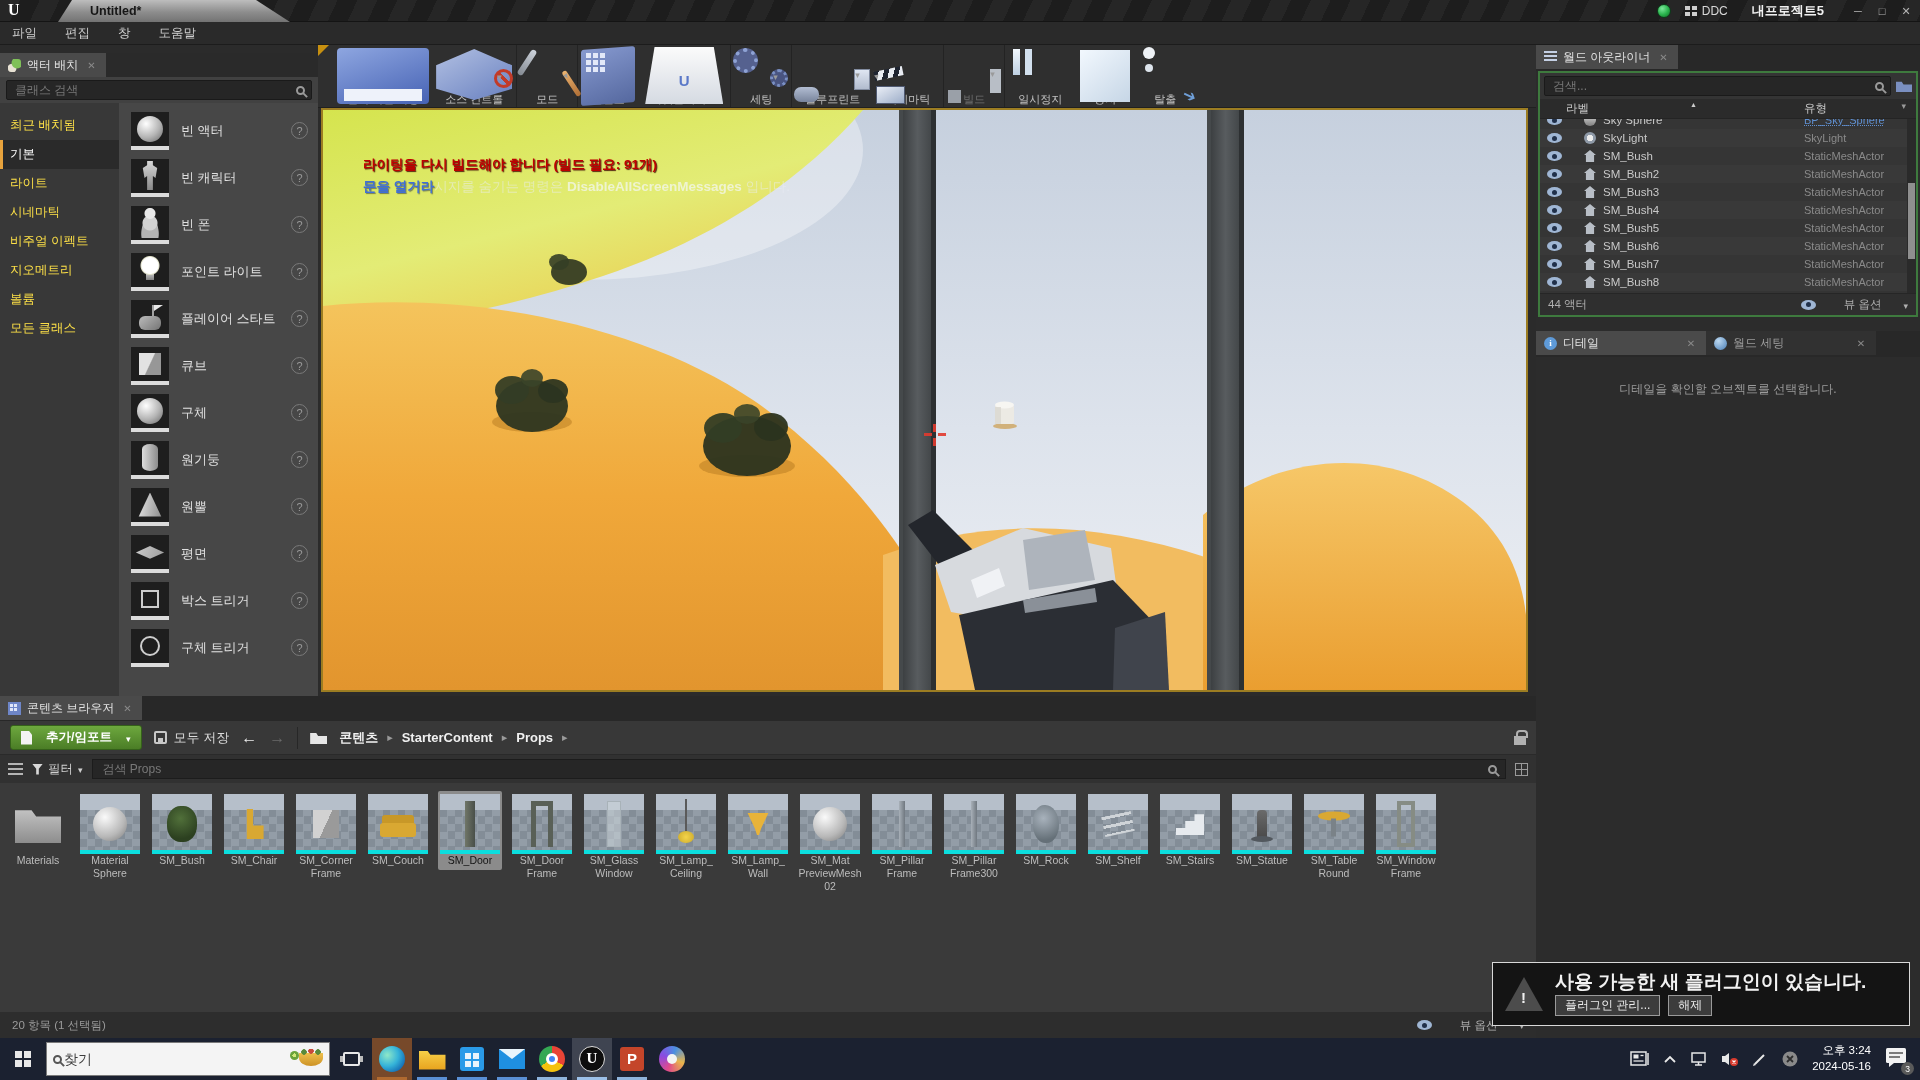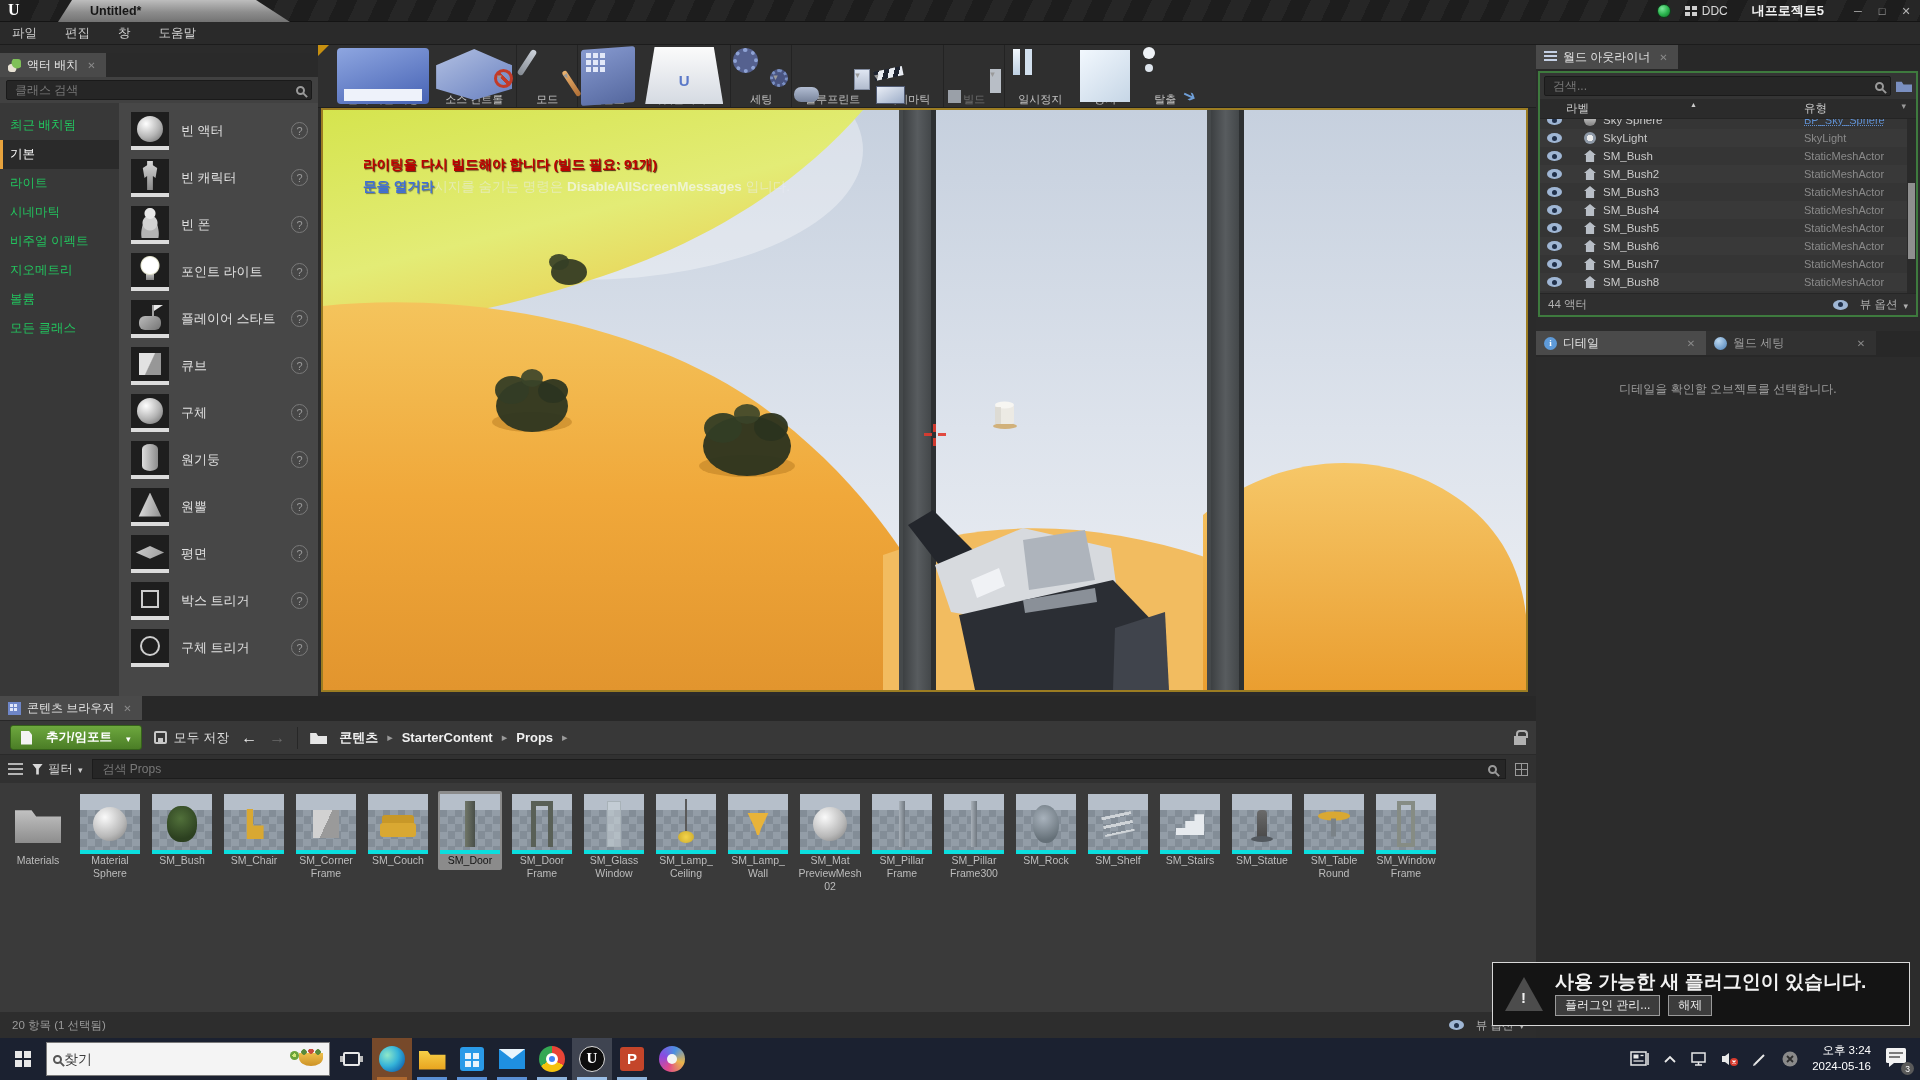--- a/index.html
+++ b/index.html
@@ -46,21 +46,21 @@
   .lp-searchrow { height:26px; padding:3px 6px; }
   .searchbox { height:20px; background:#262626; border:1px solid #1a1a1a; border-radius:2px;
     display:flex; align-items:center; padding:0 6px; }
   .searchbox input { flex:1; background:transparent; border:none; outline:none; color:#c8c8c8; font-size:12px; font-family:inherit; }
   .searchbox input::placeholder { color:#787878; }
   .mag { width:9px; height:9px; border:2px solid #9a9a9a; border-radius:50%; position:relative; flex:0 0 auto; }
   .mag::after { content:""; position:absolute; width:2px; height:6px; background:#9a9a9a;
     transform:rotate(-45deg); bottom:-5px; right:-3px; }
   .lp-body { position:absolute; left:0; top:50px; bottom:0; right:0; display:flex; }
   .pa-cats { width:119px; background:#383838; padding-top:8px; }
-  .pa-cat { height:29px; line-height:29px; padding-left:10px; color:#22c55e; font-size:12.5px; position:relative; }
+  .pa-cat { height:29px; line-height:29px; padding-left:10px; color:#fde047; font-size:12.5px; position:relative; }
   .pa-cat.selected { background:#2a2a2a; color:#fff; }
   .pa-cat.selected::before { content:""; position:absolute; left:0; top:0; bottom:0; width:3px; background:#e8a33d; }
   .pa-list { flex:1; background:#474747; padding-top:4px; overflow:hidden; }
   .pa-item { height:47px; display:flex; align-items:center; gap:12px; padding:0 10px 0 12px; }
   .pa-thumb { width:38px; height:38px; background:#1e1e1e; border-bottom:4px solid #dcdcdc;
     display:flex; align-items:center; justify-content:center; flex:0 0 auto; }
   .pa-label { flex:1; color:#e0e0e0; font-size:13px; }
   .pa-help { width:17px; height:17px; border:1px solid #7a7a7a; border-radius:50%; color:#9a9a9a;
     font-size:11px; display:flex; align-items:center; justify-content:center; flex:0 0 auto; }
   .g { position:relative; display:block; }
@@ -238,21 +238,21 @@
   .ic-stairs .ag { width:28px; height:22px; background:#e6eaee;
     clip-path:polygon(0 100%,0 68%,33% 68%,33% 36%,66% 36%,66% 6%,100% 6%,100% 100%); }
   .ic-statue .ag { width:10px; height:28px; background:linear-gradient(#6a6a6a,#4a4a4a); border-radius:4px 4px 0 0; }
   .ic-statue .ag::after { content:""; position:absolute; left:-6px; bottom:-4px; width:22px; height:6px;
     border-radius:50%; background:#52585e; }
   .ic-tableround .ag { width:32px; height:9px; background:#d9a832; border-radius:50%; margin-top:-8px; }
   .ic-tableround .ag::after { content:""; position:absolute; left:13px; top:7px; width:5px; height:18px; background:#7a8288; }
   .ic-windowframe .ag { width:18px; height:46px; border:4px solid #868c84; }
   .cb-status { position:absolute; left:0; right:0; bottom:0; height:26px; background:#2d2d2d;
     display:flex; align-items:center; padding:0 12px; color:#9a9a9a; font-size:11.5px; }
-  .viewopts { margin-left:auto; display:flex; align-items:center; gap:6px; color:#b0b0b0; }
+  .viewopts { margin-left:auto; display:flex; align-items:center; gap:22px; color:#b0b0b0; }
 
   
   .rp { position:absolute; left:1536px; top:45px; width:384px; height:993px; background:#2c2c2c; }
   .rp-tabrow { height:26px; background:#282828; display:flex; }
   .ol-tab-icon { width:13px; height:12px; background:repeating-linear-gradient(#c4d0e4 0 2px,transparent 2px 4px); }
   .ol-box { position:absolute; left:2px; right:2px; top:26px; height:246px; border:2px solid #3e7a3e; background:#343434; }
   .ol-searchrow { height:26px; padding:3px 4px; display:flex; gap:5px; align-items:center; }
   .ol-searchrow .searchbox { flex:1; }
   .ol-add { width:16px; height:12px; background:#7a8fc0; position:relative;
     clip-path:polygon(0 15%,36% 15%,47% 38%,100% 38%,100% 100%,0 100%); }

